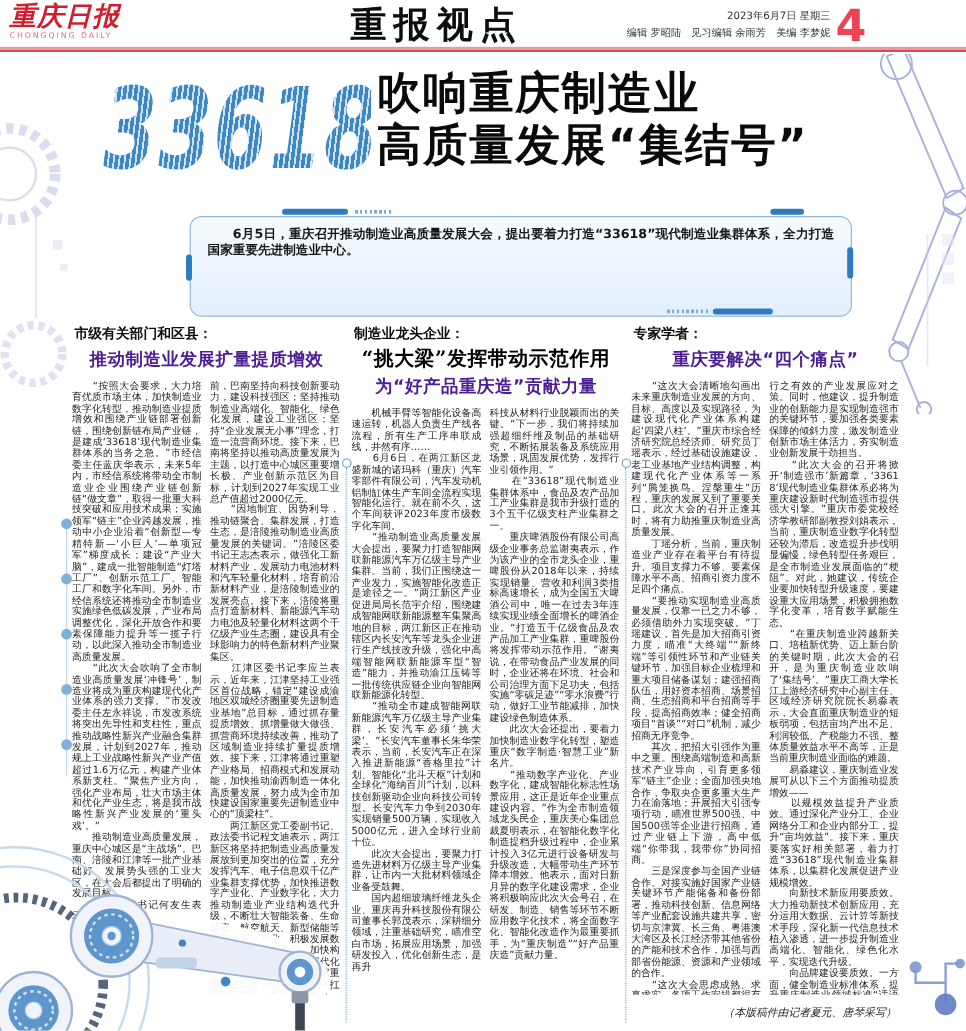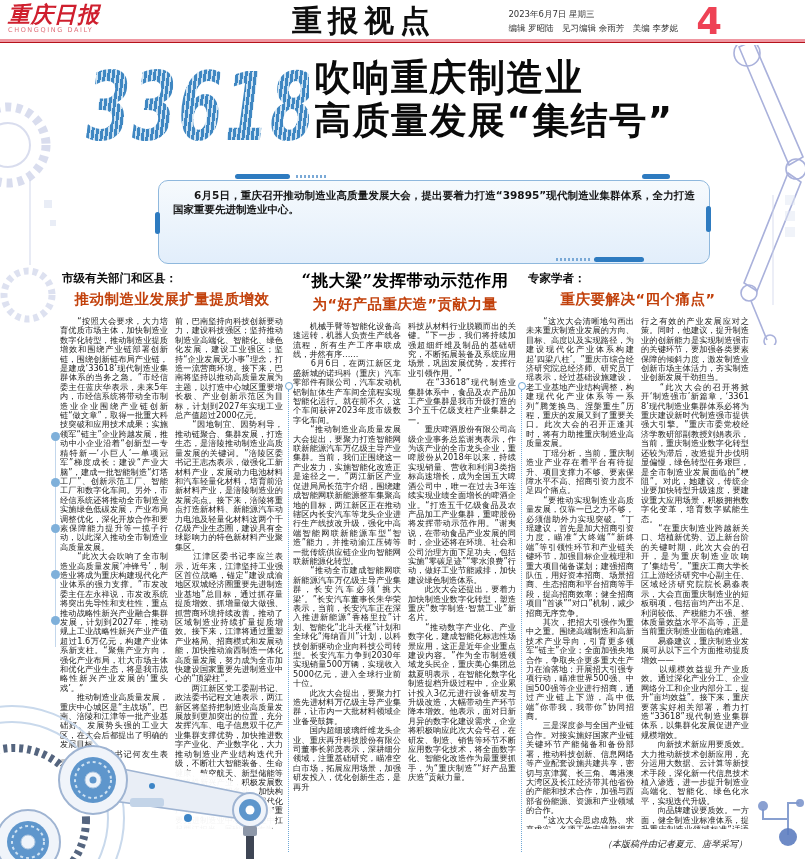--- a/index.html
+++ b/index.html
@@ -9,21 +9,21 @@
   }
   
   .header{position:absolute;top:0;left:0;width:728px;height:40px;z-index:5;}
   .logo{position:absolute;left:8px;top:3px;line-height:1;}
   .logo-cn{font-family:"DejaVu Serif","Liberation Serif",serif;font-style:italic;font-weight:bold;
     font-size:22px;color:#cf1f2e;letter-spacing:1px;}
   .logo-en{font-size:6.5px;color:#e0707a;letter-spacing:1.6px;margin-top:2px;}
   .section-title{position:absolute;left:0;right:0;top:1px;text-align:center;
     font-family:"DejaVu Serif","Liberation Serif",serif;font-weight:900;font-size:30px;
     letter-spacing:6px;color:#0d0d0d;}
-  .header-right{position:absolute;right:50px;top:8px;font-size:8.5px;
+  .header-right{position:absolute;right:36px;top:8px;text-align:right;font-size:8.5px;
     color:#333;line-height:1.6;}
   .page-num{position:absolute;right:6px;top:0px;font-size:37px;font-weight:bold;color:#ee4255;}
   .rule{position:absolute;top:39px;left:0;width:805px;height:3px;background:#ef97a1;
     border-bottom:1px solid #b5121b;z-index:5;}
   
   .headline{position:absolute;top:56px;left:86px;width:640px;z-index:2;}
   .headline-row{display:flex;align-items:flex-start;}
   .num33618{font-weight:900;font-style:italic;font-size:66px;letter-spacing:1px;line-height:1;
     color:#4a8fc7;transform:scale(0.98,1.42);transform-origin:left top;width:228px;flex:none;
     margin-top:6px;}
@@ -42,21 +42,21 @@
     font-size:10.5px;font-weight:600;line-height:14px;color:#151515;overflow:hidden;}
   .intro p{margin:0;text-indent:2em;text-align:justify;}
   .deco-bar{position:absolute;background:#2e7bc0;border-radius:3px;z-index:3;}
   .deco-dots{position:absolute;height:3px;z-index:3;
     background:repeating-linear-gradient(90deg,#7aa9d6 0 2px,transparent 2px 4px);}
   
   .article{position:absolute;top:271px;width:224px;z-index:2;}
   .kicker{font-size:11.5px;font-weight:bold;color:#0d0d0d;margin:0 0 3px 2px;}
   .t1{font-family:"DejaVu Serif","Liberation Serif",serif;font-weight:900;font-size:16.5px;
     text-align:center;letter-spacing:0.5px;color:#000;line-height:1.2;}
-  .t2{font-weight:900;font-size:14.5px;text-align:center;color:#c2410c;margin-top:4px;
+  .t2{font-weight:900;font-size:14.5px;text-align:center;color:#4c1d95;margin-top:4px;
     letter-spacing:0.5px;}
   .body{margin-top:8px;height:512px;overflow:hidden;display:flex;gap:7px;}
   .bcol{width:108px;font-size:8.2px;line-height:9.4px;text-align:justify;color:#1c1c1c;
     white-space:pre-wrap;word-break:break-all;}
   .divider{position:absolute;top:390px;height:462px;width:0;border-left:1px dotted #6fa8d6;z-index:1;}
   .divider::before{content:"";position:absolute;top:-8px;left:-4px;width:6px;height:6px;
     border:1.5px solid #6fa8d6;border-radius:50%;background:#fff;}
   .footer-note{position:absolute;right:58px;top:838px;font-size:9px;font-style:italic;
     font-family:"DejaVu Serif","Liberation Serif",serif;color:#222;z-index:4;}
   
@@ -132,21 +132,21 @@
 
 <div class="deco-bar" style="left:235px;top:174px;width:55px;height:5px;"></div>
 <div class="deco-dots" style="left:296px;top:175px;width:32px;"></div>
 <div class="deco-bar" style="left:642px;top:174px;width:28px;height:5px;"></div>
 <div class="deco-bar" style="left:706px;top:206px;width:5px;height:26px;"></div>
 <div class="deco-bar" style="left:155px;top:212px;width:5px;height:22px;"></div>
 <div class="deco-dots" style="left:556px;top:258px;width:34px;"></div>
 <div class="deco-bar" style="left:594px;top:257px;width:50px;height:5px;"></div>
 
 <div class="intro">
-  <p>6月5日，重庆召开推动制造业高质量发展大会，提出要着力打造“39895”现代制造业集群体系，全力打造国家重要先进制造业中心。</p>
+  <p>6月5日，重庆召开推动制造业高质量发展大会，提出要着力打造“33618”现代制造业集群体系，全力打造国家重要先进制造业中心。</p>
 </div>
 
 <div class="divider" style="left:288px;"></div>
 <div class="divider" style="left:521px;"></div>
 
 <div class="dotcol">
   <span style="top:0;"></span>
     <span style="top:46px;"></span>
     <span style="top:92px;"></span>
   <span style="top:138px;"></span>
@@ -162,20 +162,21 @@
 　　推动制造业高质量发展，重庆中心城区是“主战场”。巴南、涪陵和江津等一批产业基础好、发展势头强的工业大区，在大会后都提出了明确的发展目标。
 　　巴南区委书记何友生表示，当</div>
     <div class="bcol">前，巴南坚持向科技创新要动力，建设科技强区；坚持推动制造业高端化、智能化、绿色化发展，建设工业强区；坚持“企业发展无小事”理念，打造一流营商环境。接下来，巴南将坚持以推动高质量发展为主题，以打造中心城区重要增长极、产业创新示范区为目标，计划到2027年实现工业总产值超过2000亿元。
 　　“因地制宜、因势利导，推动链聚合、集群发展，打造生态，是涪陵推动制造业高质量发展的关键词。”涪陵区委书记王志杰表示，做强化工新材料产业，发展动力电池材料和汽车轻量化材料，培育前沿新材料产业，是涪陵制造业的发展亮点。接下来，涪陵将重点打造新材料、新能源汽车动力电池及轻量化材料这两个千亿级产业生态圈，建设具有全球影响力的特色新材料产业聚集区。
 　　江津区委书记李应兰表示，近年来，江津坚持工业强区首位战略，锚定“建设成渝地区双城经济圈重要先进制造业基地”总目标，通过抓存量提质增效、抓增量做大做强、抓营商环境持续改善，推动了区域制造业持续扩量提质增效。接下来，江津将通过重塑产业格局、招商模式和发展动能，加快推动渝西制造一体化高质量发展，努力成为全市加快建设国家重要先进制造业中心的“顶梁柱”。
 　　两江新区党工委副书记、政法委书记程文迪表示，两江新区将坚持把制造业高质量发展放到更加突出的位置，充分发挥汽车、电子信息双千亿产业集群支撑优势，加快推进数字产业化、产业数字化，大力推动制造业产业结构迭代升级，不断壮大智能装备、生命健康、航空航天、新型储能等战略性新兴产业，积极发展数字经济和现代服务业，加快构建竞争力强、可持续的现代化产业体系，在重庆打造国家重要先进制造业中心的进程中扛起两江担当，展现两江作为。</div>
   </div>
 </div>
 
 <div class="article" style="left:293px;">
+  <div class="kicker">制造业龙头企业：</div>
   <div class="t1">“挑大梁”发挥带动示范作用</div>
   <div class="t2">为“好产品重庆造”贡献力量</div>
   <div class="body">
     <div class="bcol">　　机械手臂等智能化设备高速运转，机器人负责生产线各流程，所有生产工序串联成线，井然有序……
 　　6月6日，在两江新区龙盛新城的诺玛科（重庆）汽车零部件有限公司，汽车发动机铝制缸体生产车间全流程实现智能化运行。就在前不久，这个车间获评2023年度市级数字化车间。
 　　“推动制造业高质量发展大会提出，要聚力打造智能网联新能源汽车万亿级主导产业集群。当前，我们正围绕这一产业发力，实施智能化改造正是途径之一。”两江新区产业促进局局长范宇介绍，围绕建成智能网联新能源整车集聚高地的目标，两江新区正在推动辖区内长安汽车等龙头企业进行生产线技改升级，强化中高端智能网联新能源车型“智造”能力，并推动渝江压铸等一批传统供应链企业向智能网联新能源化转型。
 　　“推动全市建成智能网联新能源汽车万亿级主导产业集群，长安汽车必须‘挑大梁’。”长安汽车董事长朱华荣表示，当前，长安汽车正在深入推进新能源“香格里拉”计划、智能化“北斗天枢”计划和全球化“海纳百川”计划，以科技创新驱动企业向科技公司转型。长安汽车力争到2030年实现销量500万辆，实现收入5000亿元，进入全球行业前十位。
 　　此次大会提出，要聚力打造先进材料万亿级主导产业集群，让市内一大批材料领域企业备受鼓舞。
 　　国内超细玻璃纤维龙头企业、重庆再升科技股份有限公司董事长郭茂表示，深耕细分领域，注重基础研究，瞄准空白市场，拓展应用场景，加强研发投入，优化创新生态，是再升</div>
     <div class="bcol">科技从材料行业脱颖而出的关键。“下一步，我们将持续加强超细纤维及制品的基础研究，不断拓展装备及系统应用场景，巩固发展优势，发挥行业引领作用。”

